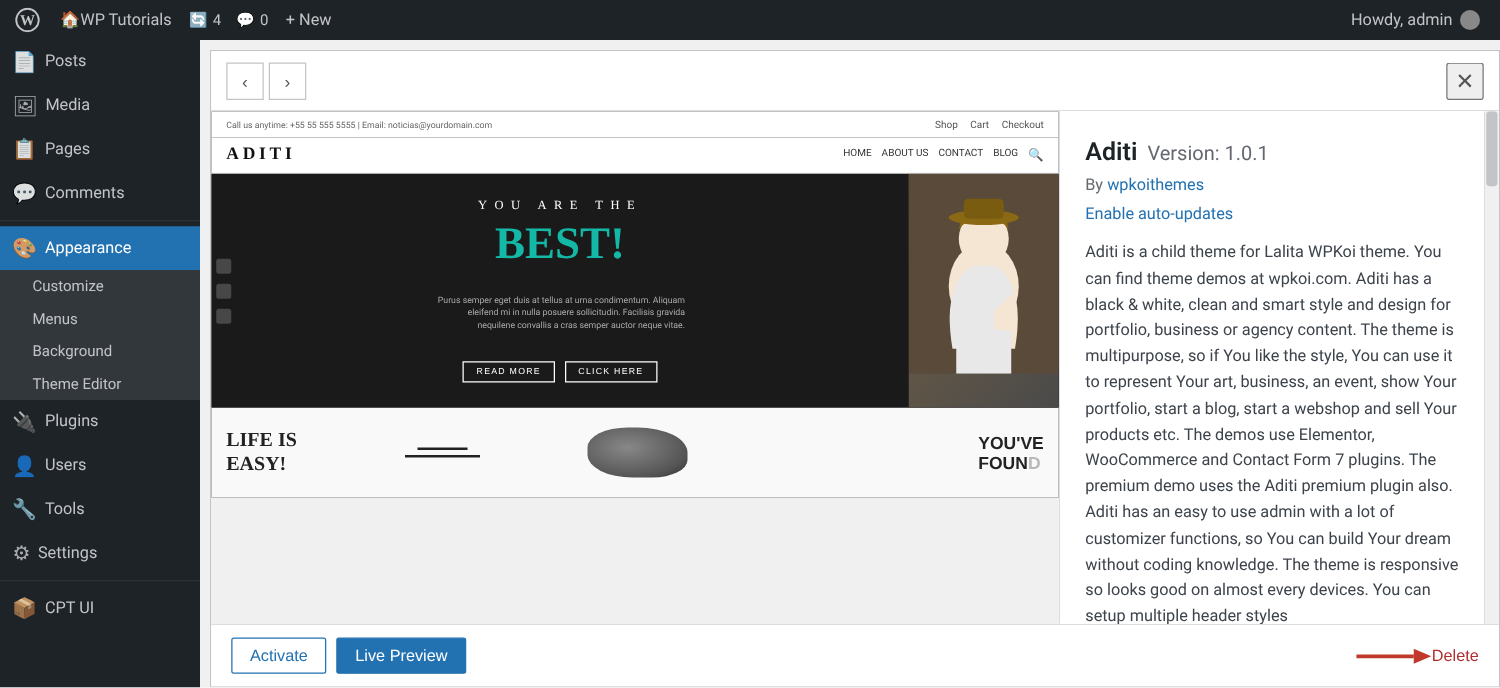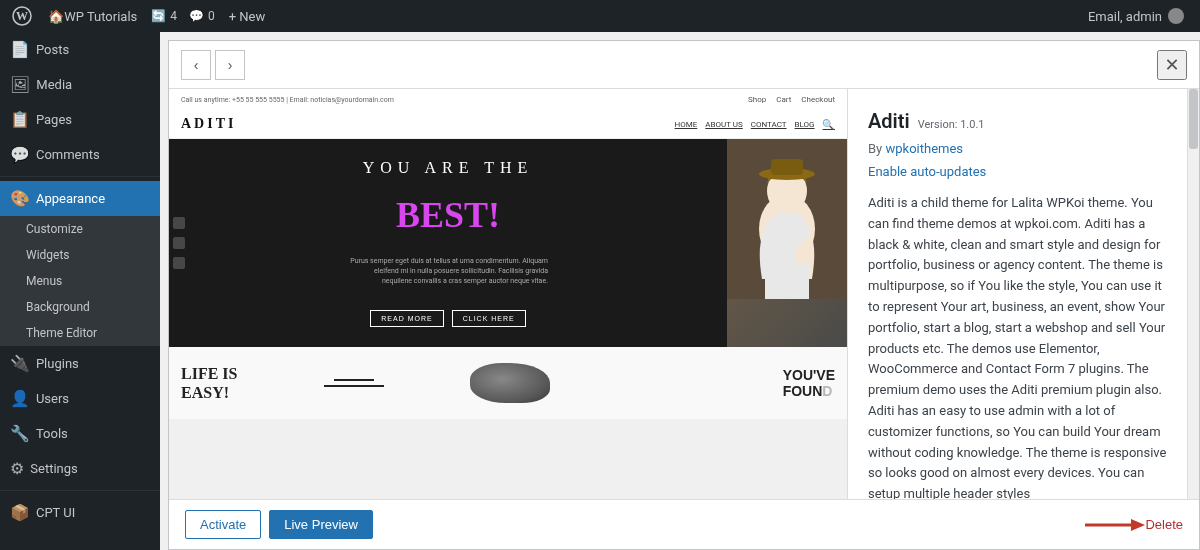--- a/index.html
+++ b/index.html
@@ -124,43 +124,43 @@
     }
     .aditi-header {
       background: #fff;
       padding: 6px 12px;
       display: flex;
       align-items: center;
       justify-content: space-between;
       font-size: 8px;
       color: #333;
     }
-    .aditi-nav { display: flex; gap: 8px; font-size: 8px; color: #333; align-items: center; text-decoration: underline; }
+    .aditi-nav { display: flex; gap: 8px; font-size: 8px; color: #333; align-items: flex-start; }
     .aditi-nav span { cursor: pointer; }
     .aditi-nav span:last-child { font-size: 10px; }
     .aditi-logo { font-size: 14px; font-weight: bold; letter-spacing: 3px; color: #111; font-family: serif; }
     .aditi-hero {
       background: #1a1a1a;
       display: flex;
       align-items: stretch;
       min-height: 160px;
       position: relative;
       overflow: hidden;
     }
     .aditi-hero-text {
       flex: 1;
       display: flex;
       flex-direction: column;
       justify-content: center;
       align-items: center;
       padding: 20px;
       z-index: 2;
     }
-    .aditi-hero-title { color: #fff; font-size: 16px; letter-spacing: 6px; font-weight: normal; margin-bottom: 20px; font-family: serif; }
-    .aditi-hero-main { color: #d946ef; font-size: 36px; font-weight: 900; font-family: serif; line-height: 1; }
+    .aditi-hero-title { color: #fff; font-size: 10px; letter-spacing: 6px; font-weight: normal; margin-bottom: 6px; font-family: serif; }
+    .aditi-hero-main { color: #14b8a6; font-size: 36px; font-weight: 900; font-family: serif; line-height: 1; }
     .aditi-hero-desc { color: #aaa; font-size: 7px; text-align: right; margin: 24px 0; line-height: 1.4; max-width: 200px; }
     .aditi-hero-btns { display: flex; gap: 8px; }
     .aditi-btn { padding: 4px 10px; border: 1px solid #fff; color: #fff; font-size: 7px; letter-spacing: 1px; cursor: pointer; background: transparent; }
     .aditi-hero-img {
       width: 120px;
       background: linear-gradient(135deg, #8B7355 0%, #6B5B45 30%, #4a4a4a 100%);
       position: relative;
       overflow: hidden;
       flex-shrink: 0;
     }
@@ -194,21 +194,21 @@
     
     .overlay-info {
       width: 340px;
       flex-shrink: 0;
       padding: 20px;
       overflow-y: auto;
       border-left: 1px solid #dcdcde;
       background: #fff;
     }
     .theme-name { font-size: 20px; font-weight: 600; color: #1d2327; display: flex; align-items: baseline; gap: 8px; }
-    .theme-version { font-size: 11px; color: #646970; font-weight: normal; }
+    .theme-version { font-size: 16px; color: #646970; font-weight: normal; }
     .theme-by { font-size: 13px; color: #646970; margin: 8px 0; }
     .theme-by a { color: #2271b1; text-decoration: none; }
     .theme-autoupdate { color: #2271b1; font-size: 13px; cursor: pointer; text-decoration: none; display: block; margin: 6px 0 14px; }
     .theme-description { font-size: 13px; color: #3c434a; line-height: 1.6; }
 
     
     .overlay-info::-webkit-scrollbar { width: 8px; }
     .overlay-info::-webkit-scrollbar-track { background: #f0f0f1; }
     .overlay-info::-webkit-scrollbar-thumb { background: #c3c4c7; border-radius: 4px; }
 
@@ -287,21 +287,21 @@
   </div>
   <div class="adminbar-icon-btn">
     <span>💬</span>
     <span>0</span>
   </div>
   <div class="adminbar-item">
     <span>+ New</span>
   </div>
   <div class="adminbar-spacer"></div>
   <div class="adminbar-howdy">
-    <span>Email, admin</span>
+    <span>Howdy, admin</span>
     <span class="adminbar-avatar"></span>
   </div>
 </div>
 
 <div class="wp-layout">
 
   <div id="adminmenuwrap">
     <div class="menu-item">
       <span class="dashicon">📄</span>
       <span>Posts</span>
@@ -318,21 +318,20 @@
       <span class="dashicon">💬</span>
       <span>Comments</span>
     </div>
     <div class="menu-separator"></div>
     <div class="menu-item active">
       <span class="dashicon">🎨</span>
       <span>Appearance</span>
     </div>
     <div class="submenu">
       <div class="submenu-item">Customize</div>
-      <div class="submenu-item">Widgets</div>
       <div class="submenu-item">Menus</div>
       <div class="submenu-item">Background</div>
       <div class="submenu-item">Theme Editor</div>
     </div>
     <div class="menu-item">
       <span class="dashicon">🔌</span>
       <span>Plugins</span>
     </div>
     <div class="menu-item">
       <span class="dashicon">👤</span>

